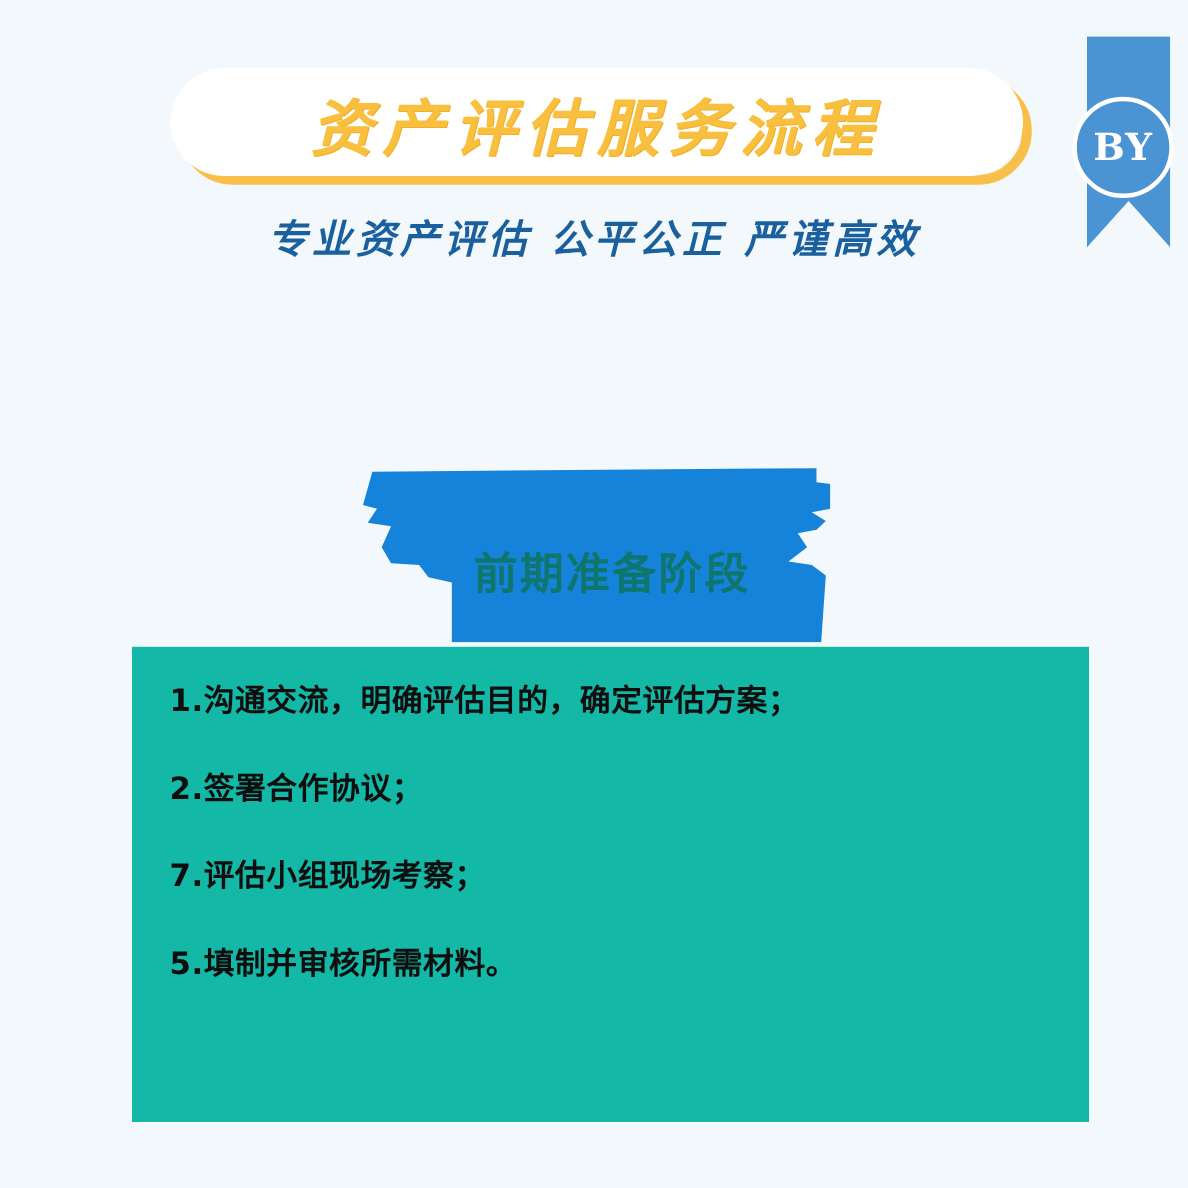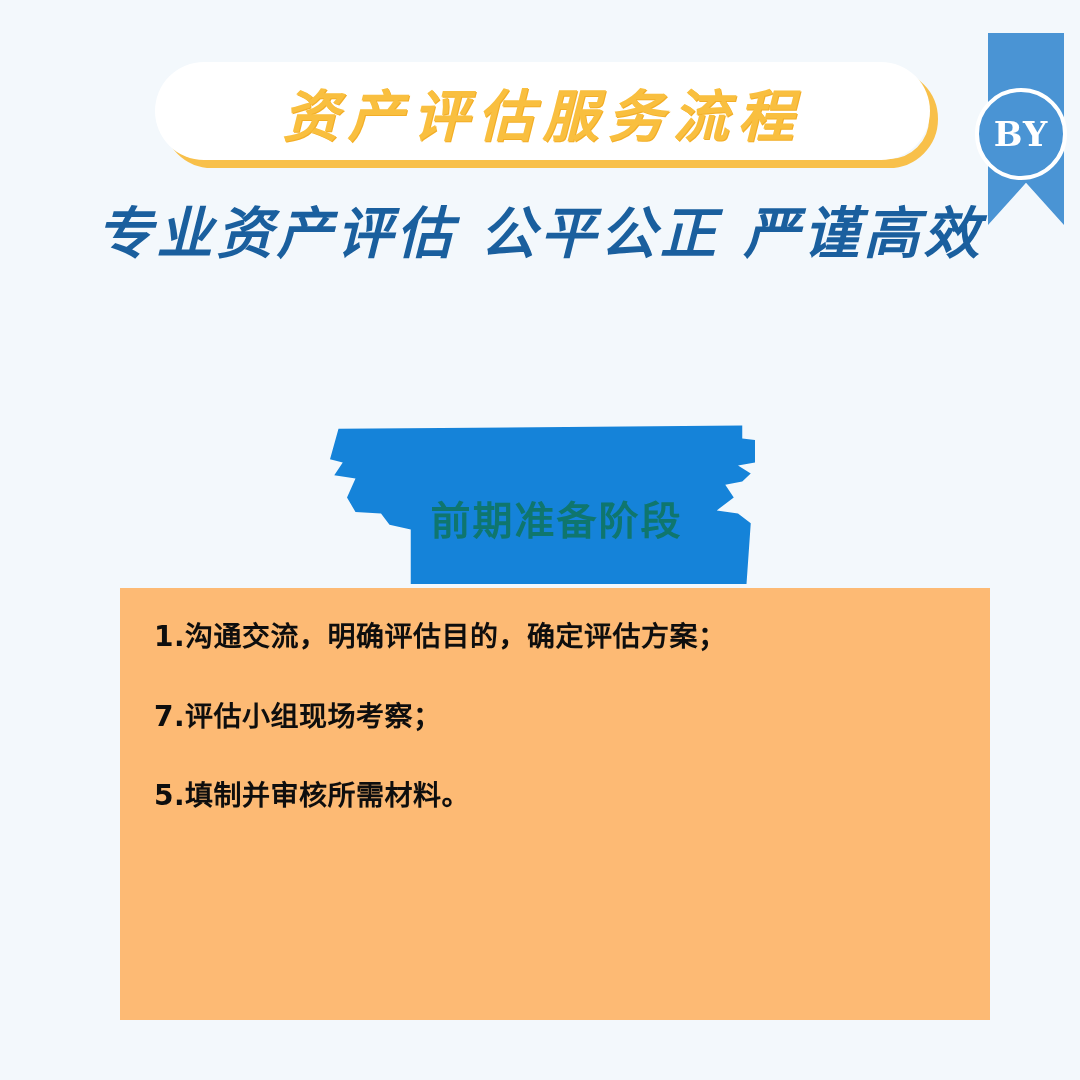--- a/index.html
+++ b/index.html
@@ -75,21 +75,21 @@
     white-space: nowrap;
   }
 
   .subtitle-text {
     position: absolute;
     left: 0;
     top: 188px;
     width: 1080px;
     text-align: center;
     font-family: "DejaVu Serif", "Liberation Serif", serif;
-    font-size: 56px;
+    font-size: 36px;
     font-weight: bold;
     font-style: italic;
     letter-spacing: 4px;
     color: #1a5f9e;
     white-space: nowrap;
   }
 
   
   .badge-ribbon {
     position: absolute;
@@ -161,21 +161,21 @@
     white-space: nowrap;
   }
 
   
   .content-panel {
     position: absolute;
     left: 120px;
     top: 588px;
     width: 870px;
     height: 432px;
-    background: #fdba74;
+    background: #14b8a6;
     box-sizing: border-box;
     padding: 32px 34px 20px 34px;
   }
   .step-list {
     margin: 0;
     padding: 0;
     list-style: none;
   }
   .step-item {
     font-family: "DejaVu Sans", "Liberation Sans", sans-serif;
@@ -209,18 +209,19 @@
       <span class="badge-text">BY</span>
     </div>
   </div>
 
   <div class="stage-banner"></div>
   <div class="stage-title">前期准备阶段</div>
 
   <div class="content-panel">
     <ul class="step-list">
       <li class="step-item">1.沟通交流，明确评估目的，确定评估方案；</li>
+      <li class="step-item">2.签署合作协议；</li>
       <li class="step-item">7.评估小组现场考察；</li>
       <li class="step-item">5.填制并审核所需材料。</li>
     </ul>
   </div>
 
 </div>
 
 </body></html>

